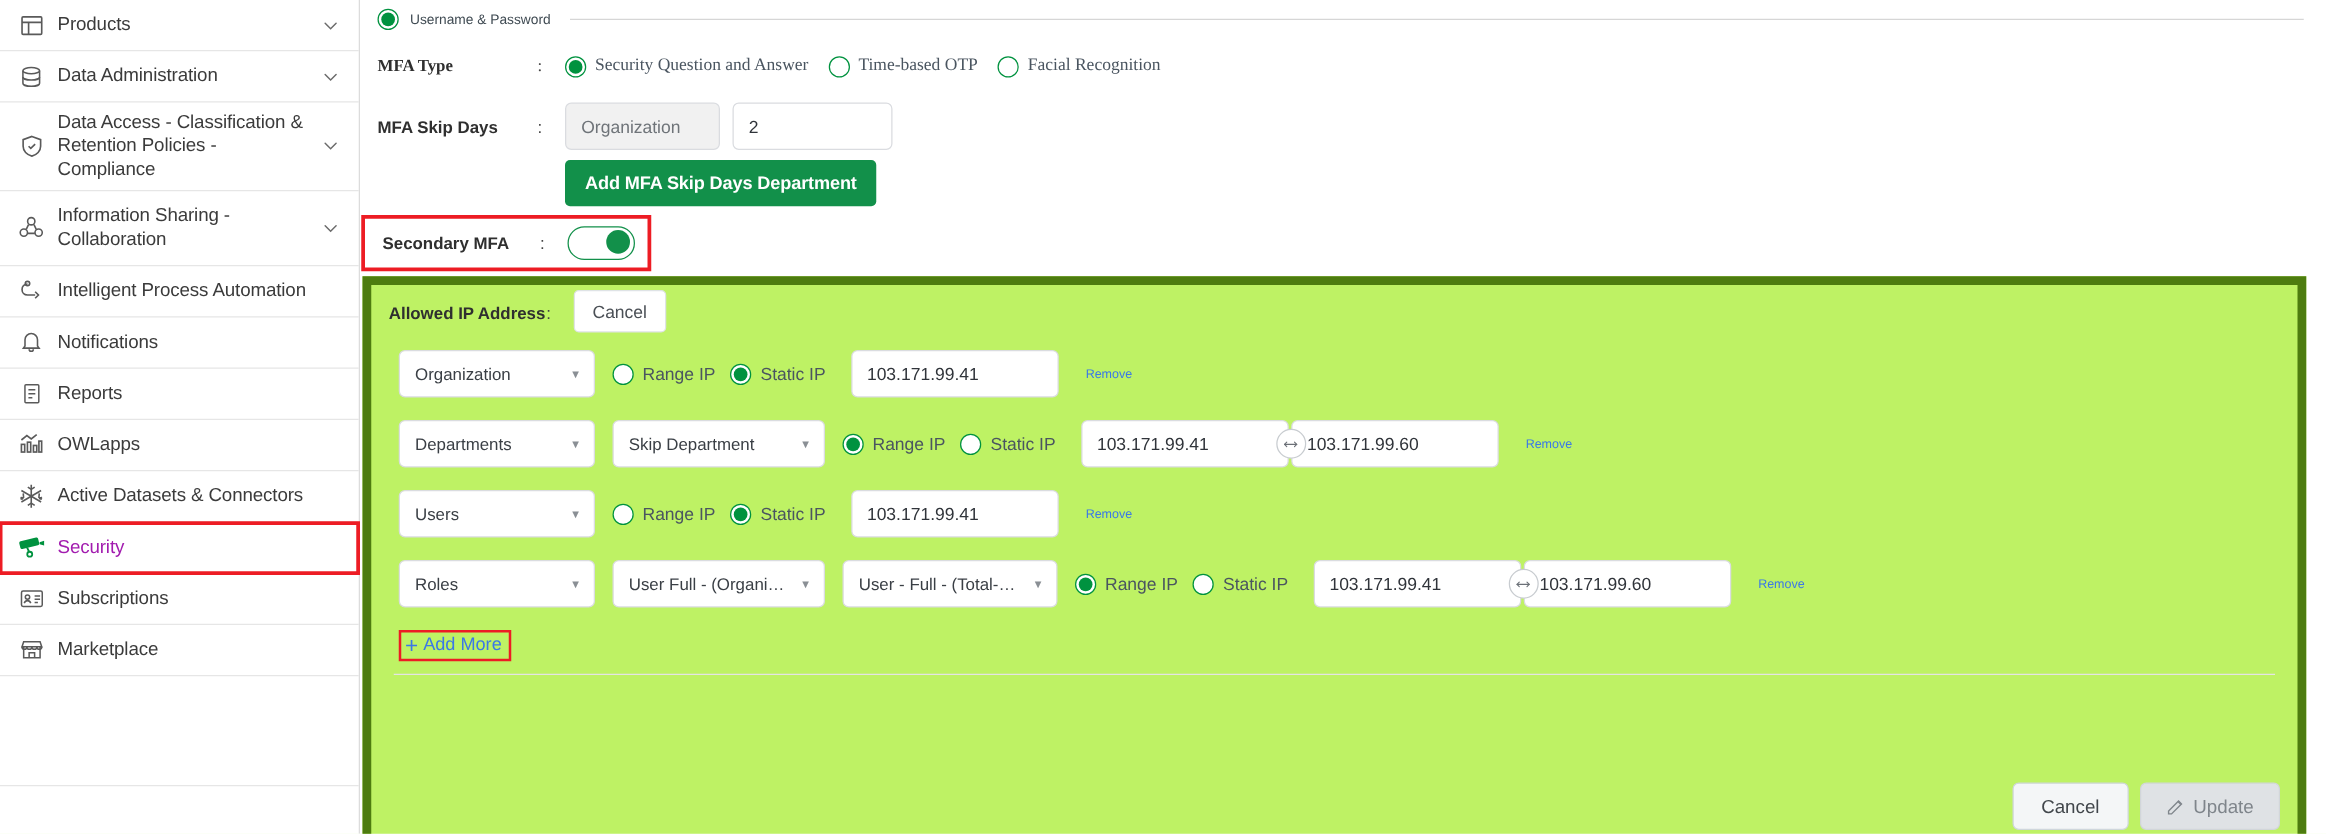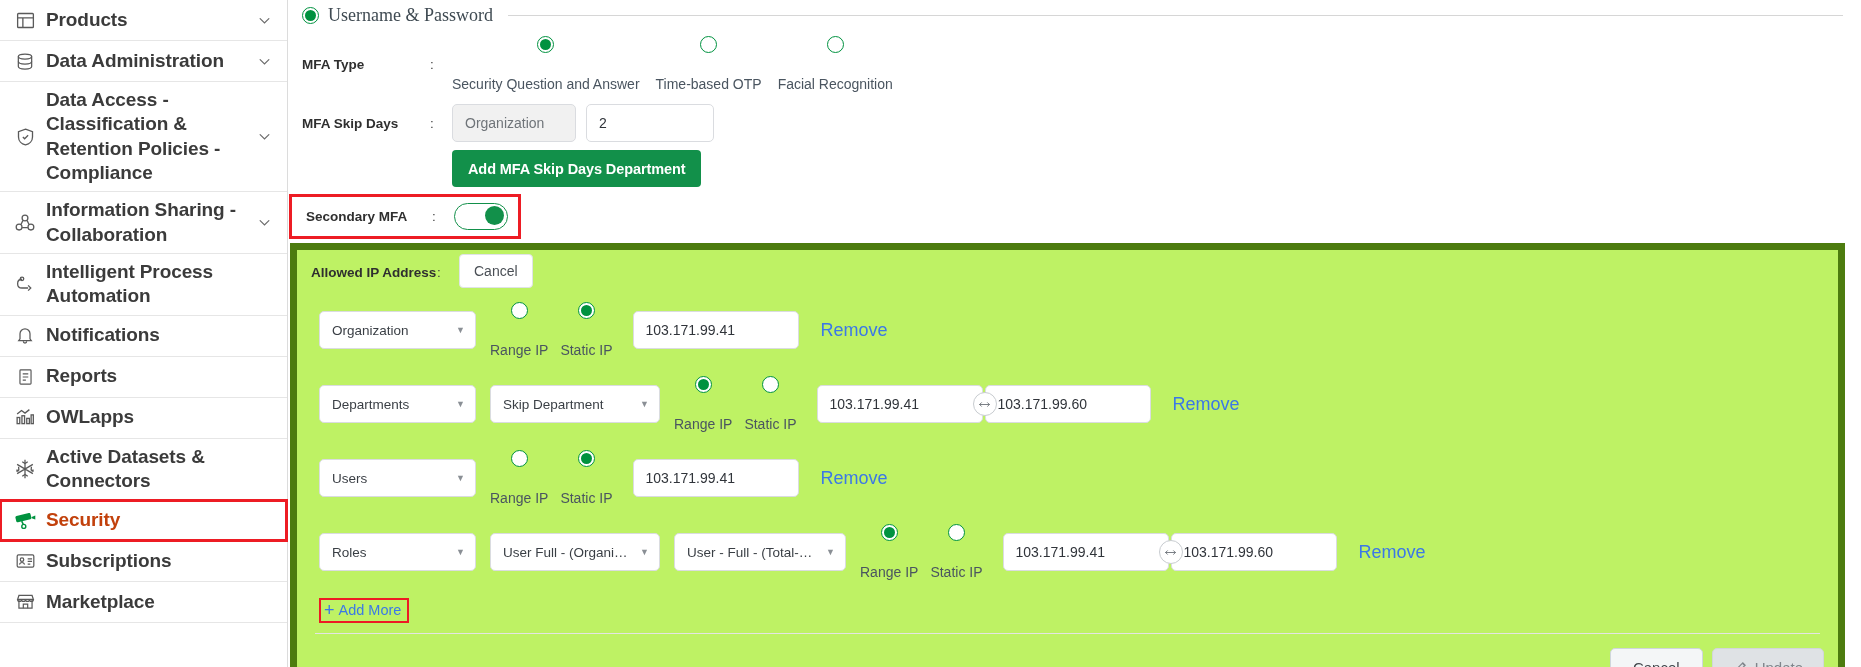--- a/index.html
+++ b/index.html
@@ -28,33 +28,33 @@
   }
   .nav-item.tall { min-height: 60px; }
   .nav-icon {
     width: 30px; min-width: 30px; height: 24px;
     display: flex; align-items: center; justify-content: center;
     color: #5a5a5a;
   }
   .nav-icon svg { display:block; }
   .nav-label {
     flex: 1;
-    font-size: 19px;
-    font-weight: 700;
+    font-size: 15px;
+    font-weight: 400;
     color: #3b3b3b;
     line-height: 1.28;
     padding-left: 6px;
     letter-spacing: -0.1px;
   }
   .nav-caret {
     width: 22px; min-width:22px;
     display: flex; align-items: center; justify-content: center;
     color: #6b6b6b;
   }
-  .nav-item.active .nav-label { color: #c2410c; }
+  .nav-item.active .nav-label { color: #a21caf; }
   .nav-item.active .nav-icon { color: #00923f; }
   .nav-item.highlight {
     outline: 3px solid #ed1c24;
     outline-offset: -2px;
     z-index: 3;
   }
   .sidebar-filler { height: 88px; border-bottom: 1px solid #e6e6e6; }
 
   
   .main {
@@ -64,23 +64,22 @@
   }
 
   
   .section-head {
     display: flex; align-items: center;
     gap: 9px;
     padding: 5px 18px 0 14px;
     height: 26px;
   }
   .section-head .sh-text {
-    font-size: 18px; color: #3f4a52;
+    font-size: 11px; color: #3f4a52;
     white-space: nowrap;
-    font-family: Liberation Serif, serif;
   }
   .section-head .sh-rule {
     flex: 1; height: 1px; background: #d6d6d6; margin-left: 6px;
   }
 
   
   .radio {
     width: 17px; height: 17px; min-width:17px;
     border-radius: 50%;
     border: 1.6px solid #00923f;
@@ -97,21 +96,21 @@
     display: flex; align-items: center;
     padding-left: 14px;
     min-height: 34px;
   }
   .f-label {
     width: 128px; min-width:128px;
     font-size: 13.5px; font-weight: 700; color: #2f2f2f;
   }
   .f-colon { width: 22px; min-width: 22px; font-size: 13.5px; color:#444; }
 
-  .radio-group { display:flex; align-items:center; gap: 23px; margin-right: 16px; flex-direction: column; }
+  .radio-group { display:flex; align-items:center; gap: 7px; margin-right: 16px; }
   .radio-group .rg-text { font-size: 14px; color:#4a5560; white-space:nowrap; }
 
   .input {
     height: 38px;
     border: 1px solid #dadce0;
     border-radius: 5px;
     background: #fff;
     font-size: 14px;
     color: #30343a;
     padding: 0 12px;
@@ -196,21 +195,21 @@
     font-family: "Liberation Sans", sans-serif;
     cursor: pointer;
     display:flex; align-items:center; justify-content:center;
     padding: 0 14px;
   }
 
   .ip-rows { padding: 18px 0 0 22px; }
   .ip-row { display:flex; align-items:center; min-height: 38px; margin-bottom: 18px; gap: 0; }
   .ip-row > * { margin-right: 2px; }
   .remove-link {
-    color: #3b78e7; font-size: 18px; cursor:pointer; white-space:nowrap;
+    color: #3b78e7; font-size: 10px; cursor:pointer; white-space:nowrap;
   }
   .range-sep {
     width: 24px; height: 24px; min-width:24px;
     border-radius: 50%;
     border: 1px solid #c8ccd0;
     background:#fff;
     display:flex; align-items:center; justify-content:center;
     color:#6b7077;
     position: relative; z-index: 2;
     margin: 0 -12px;
@@ -408,21 +407,21 @@
   </nav>
 
   <main class="main">
 
     <div class="section-head">
       <span class="radio on"></span>
       <span class="sh-text">Username &amp; Password</span>
       <span class="sh-rule"></span>
     </div>
 
-    <div class="form-row" style="margin-top:10px;">
+    <div class="form-row" style="margin-top:10px;font-family:Liberation Serif, serif;">
       <span class="f-label">MFA Type</span>
       <span class="f-colon">:</span>
       <div id="mfa-type-options" style="display:flex;align-items:center;">
           <div class="radio-group">
             <span class="radio on"></span>
             <span class="rg-text">Security Question and Answer</span>
           </div>
           <div class="radio-group">
             <span class="radio"></span>
             <span class="rg-text">Time-based OTP</span>

